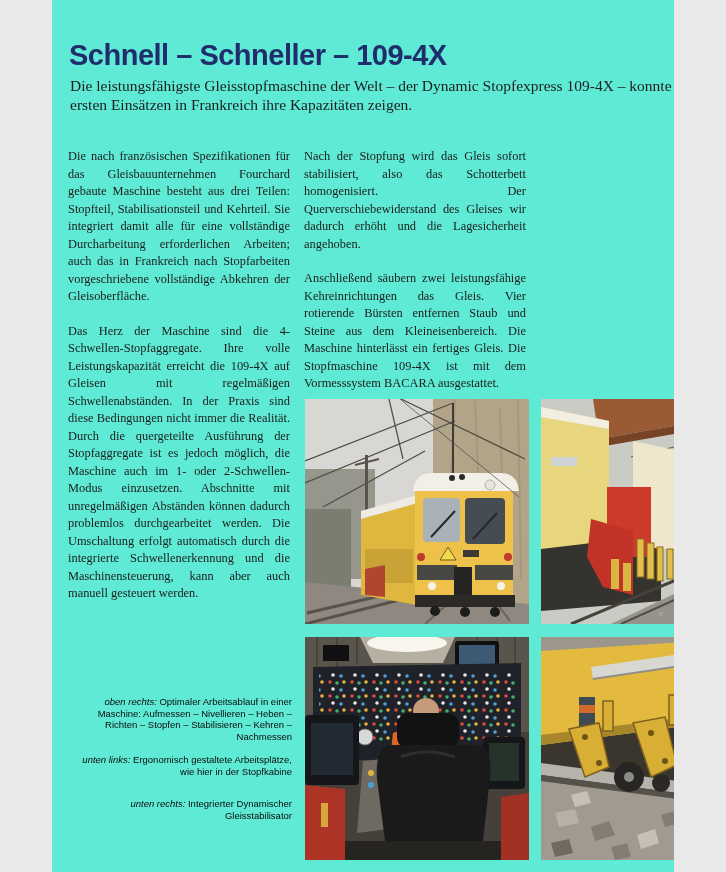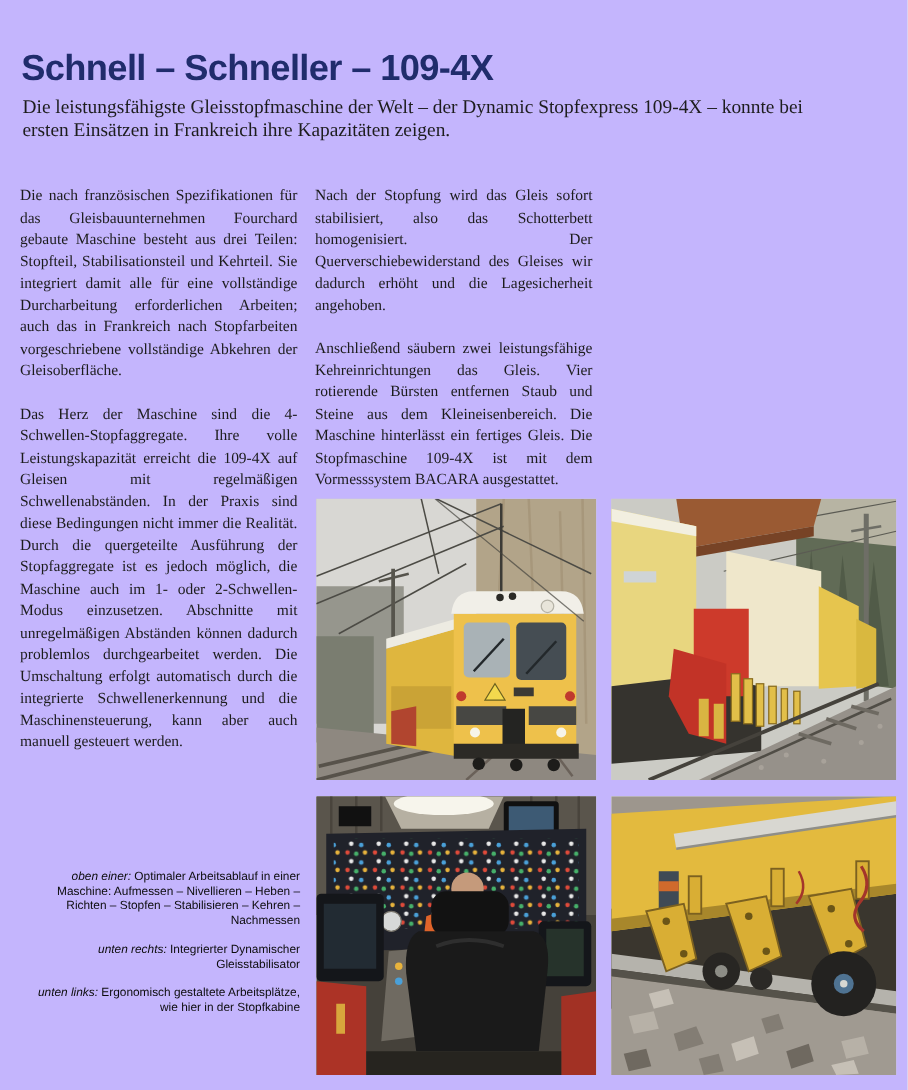--- a/index.html
+++ b/index.html
@@ -1,18 +1,18 @@
 <!DOCTYPE html>
 <html style="--title-navy: #202c6c; --end-mark-red: #8d2f2c; --machine-yellow: #e8bd42; --machine-red: #c53a2b; --ballast-gray: #97918a;"><head>
 <meta charset="utf-8">
 <style>
   html,body{margin:0;padding:0;background:#e9e9e9;}
   .page{
-    position:relative;width:726px;height:872px;margin:0 auto;
-    background:#c4b5fd;overflow:hidden;
+    position:relative;width:622px;height:872px;margin:0 auto;
+    background:#5eead4;overflow:hidden;
     font-family:"Liberation Serif", serif;color:#1c1c1c;
   }
   .title{
     position:absolute;left:17px;top:20px;width:690px;
     font-family:"Liberation Sans", sans-serif;font-weight:bold;
     font-size:29px;letter-spacing:-0.5px;
     color:var(--title-navy,#202c6c);
   }
   .subtitle{
     position:absolute;left:18px;top:64px;width:655px;
@@ -59,23 +59,23 @@
     <p>Das Herz der Maschine sind die 4-Schwellen-Stopfaggregate. Ihre volle Leistungskapazität erreicht die 109-4X auf Gleisen mit regelmäßigen Schwellenabständen. In der Praxis sind diese Bedingungen nicht immer die Realität. Durch die quergeteilte Ausführung der Stopfaggregate ist es jedoch möglich, die Maschine auch im 1- oder 2-Schwellen-Modus einzusetzen. Abschnitte mit unregelmäßigen Abständen können dadurch problemlos durchgearbeitet werden. Die Umschaltung erfolgt automatisch durch die integrierte Schwellenerkennung und die Maschinensteuerung, kann aber auch manuell gesteuert werden.</p>
   </div>
 
   <div class="col col2">
     <p>Nach der Stopfung wird das Gleis sofort stabilisiert, also das Schotterbett homogenisiert. Der Querverschiebewiderstand des Gleises wir dadurch erhöht und die Lagesicherheit angehoben.</p>
     <p>Anschließend säubern zwei leistungsfähige Kehreinrichtungen das Gleis. Vier rotierende Bürsten entfernen Staub und Steine aus dem Kleineisenbereich. Die Maschine hinterlässt ein fertiges Gleis. Die Stopfmaschine 109-4X ist mit dem Vormesssystem BACARA ausgestattet.</p>
   </div>
 
 
   <div class="captions">
-    <p class="caption"><span class="lead">oben einer:</span><span> Optimaler Arbeitsablauf in einer Maschine: Aufmessen – Nivellieren – Heben – Richten – Stopfen – Stabilisieren – Kehren – Nachmessen</span></p>
+    <p class="caption"><span class="lead">oben rechts:</span><span> Optimaler Arbeitsablauf in einer Maschine: Aufmessen – Nivellieren – Heben – Richten – Stopfen – Stabilisieren – Kehren – Nachmessen</span></p>
+    <p class="caption gap-lg"><span class="lead">unten links:</span><span> Ergonomisch gestaltete Arbeitsplätze, wie hier in der Stopfkabine</span></p>
     <p class="caption"><span class="lead">unten rechts:</span><span> Integrierter Dynamischer Gleisstabilisator</span></p>
-    <p class="caption gap-lg"><span class="lead">unten links:</span><span> Ergonomisch gestaltete Arbeitsplätze, wie hier in der Stopfkabine</span></p>
   </div>
 
   <div class="photo photo-tl">
     <svg viewBox="0 0 224 225" role="img">
       <rect width="224" height="225" fill="#d8d7d3"></rect>
       <rect x="128" width="96" height="205" fill="#b2a489"></rect>
       <g stroke="#a08f72" stroke-width="2" opacity=".6">
         <line x1="150" y1="0" x2="140" y2="200"></line>
           <line x1="170" y1="0" x2="178" y2="190"></line>
         <line x1="195" y1="10" x2="200" y2="195"></line>

